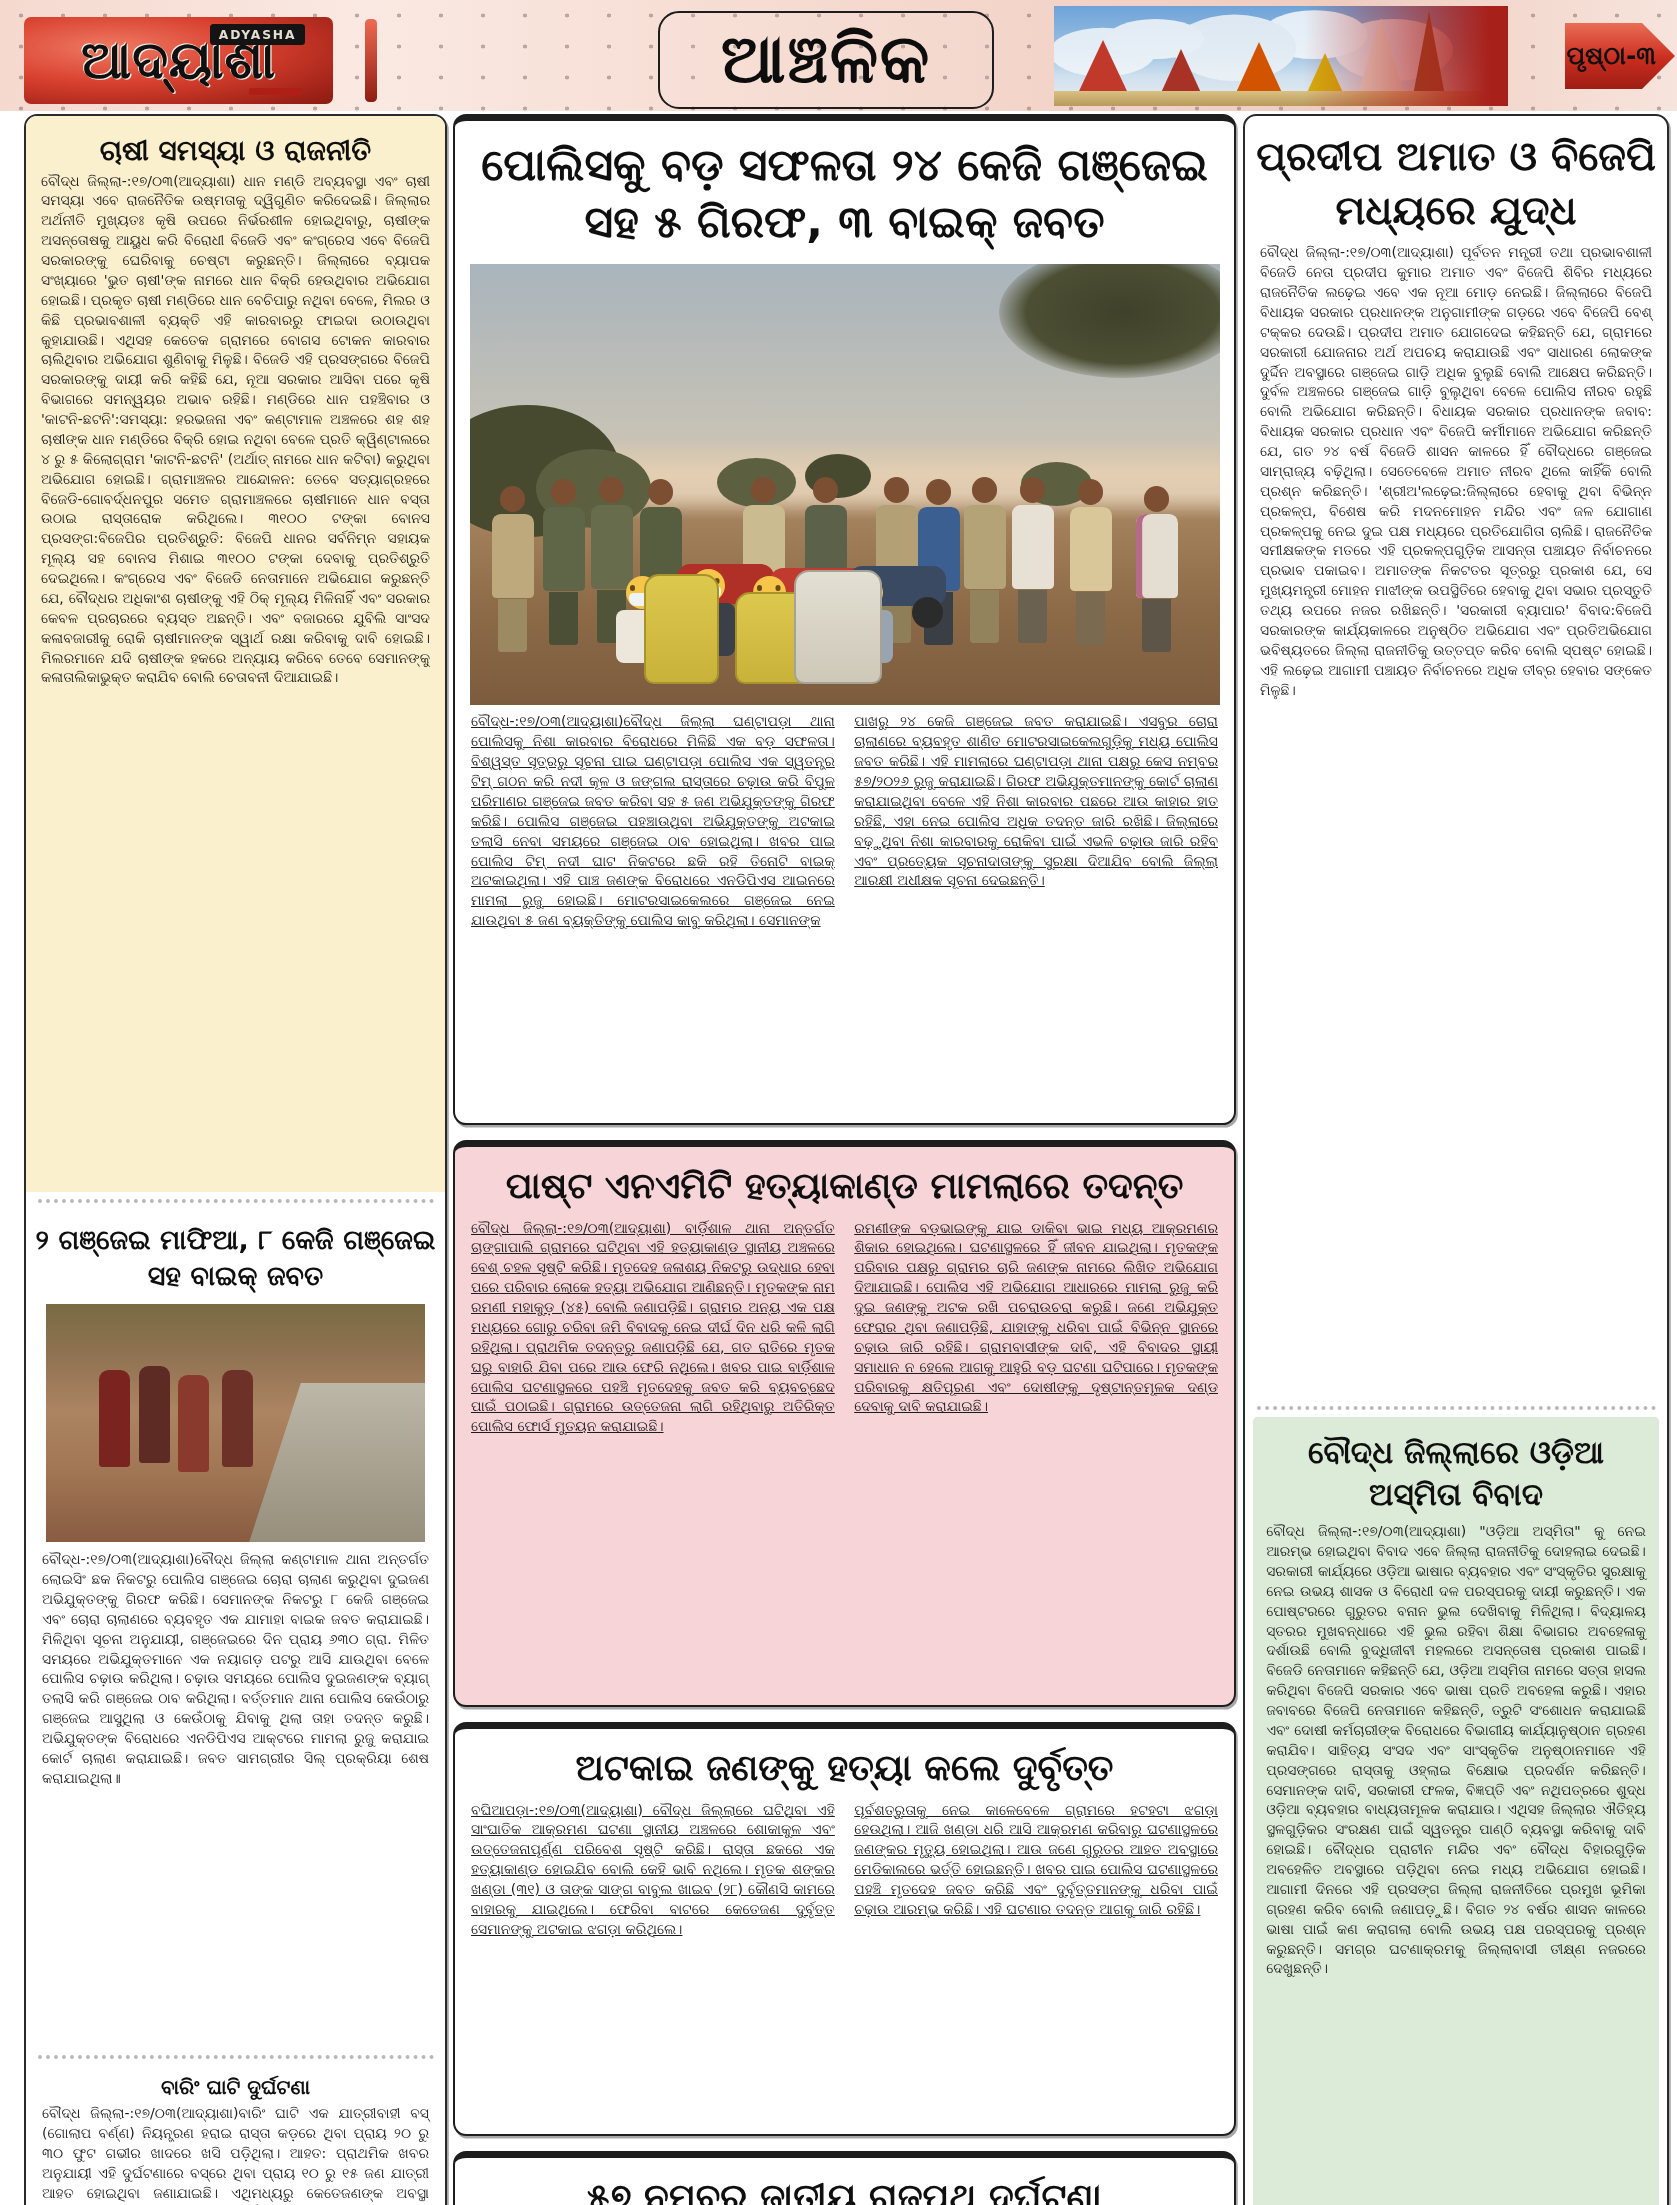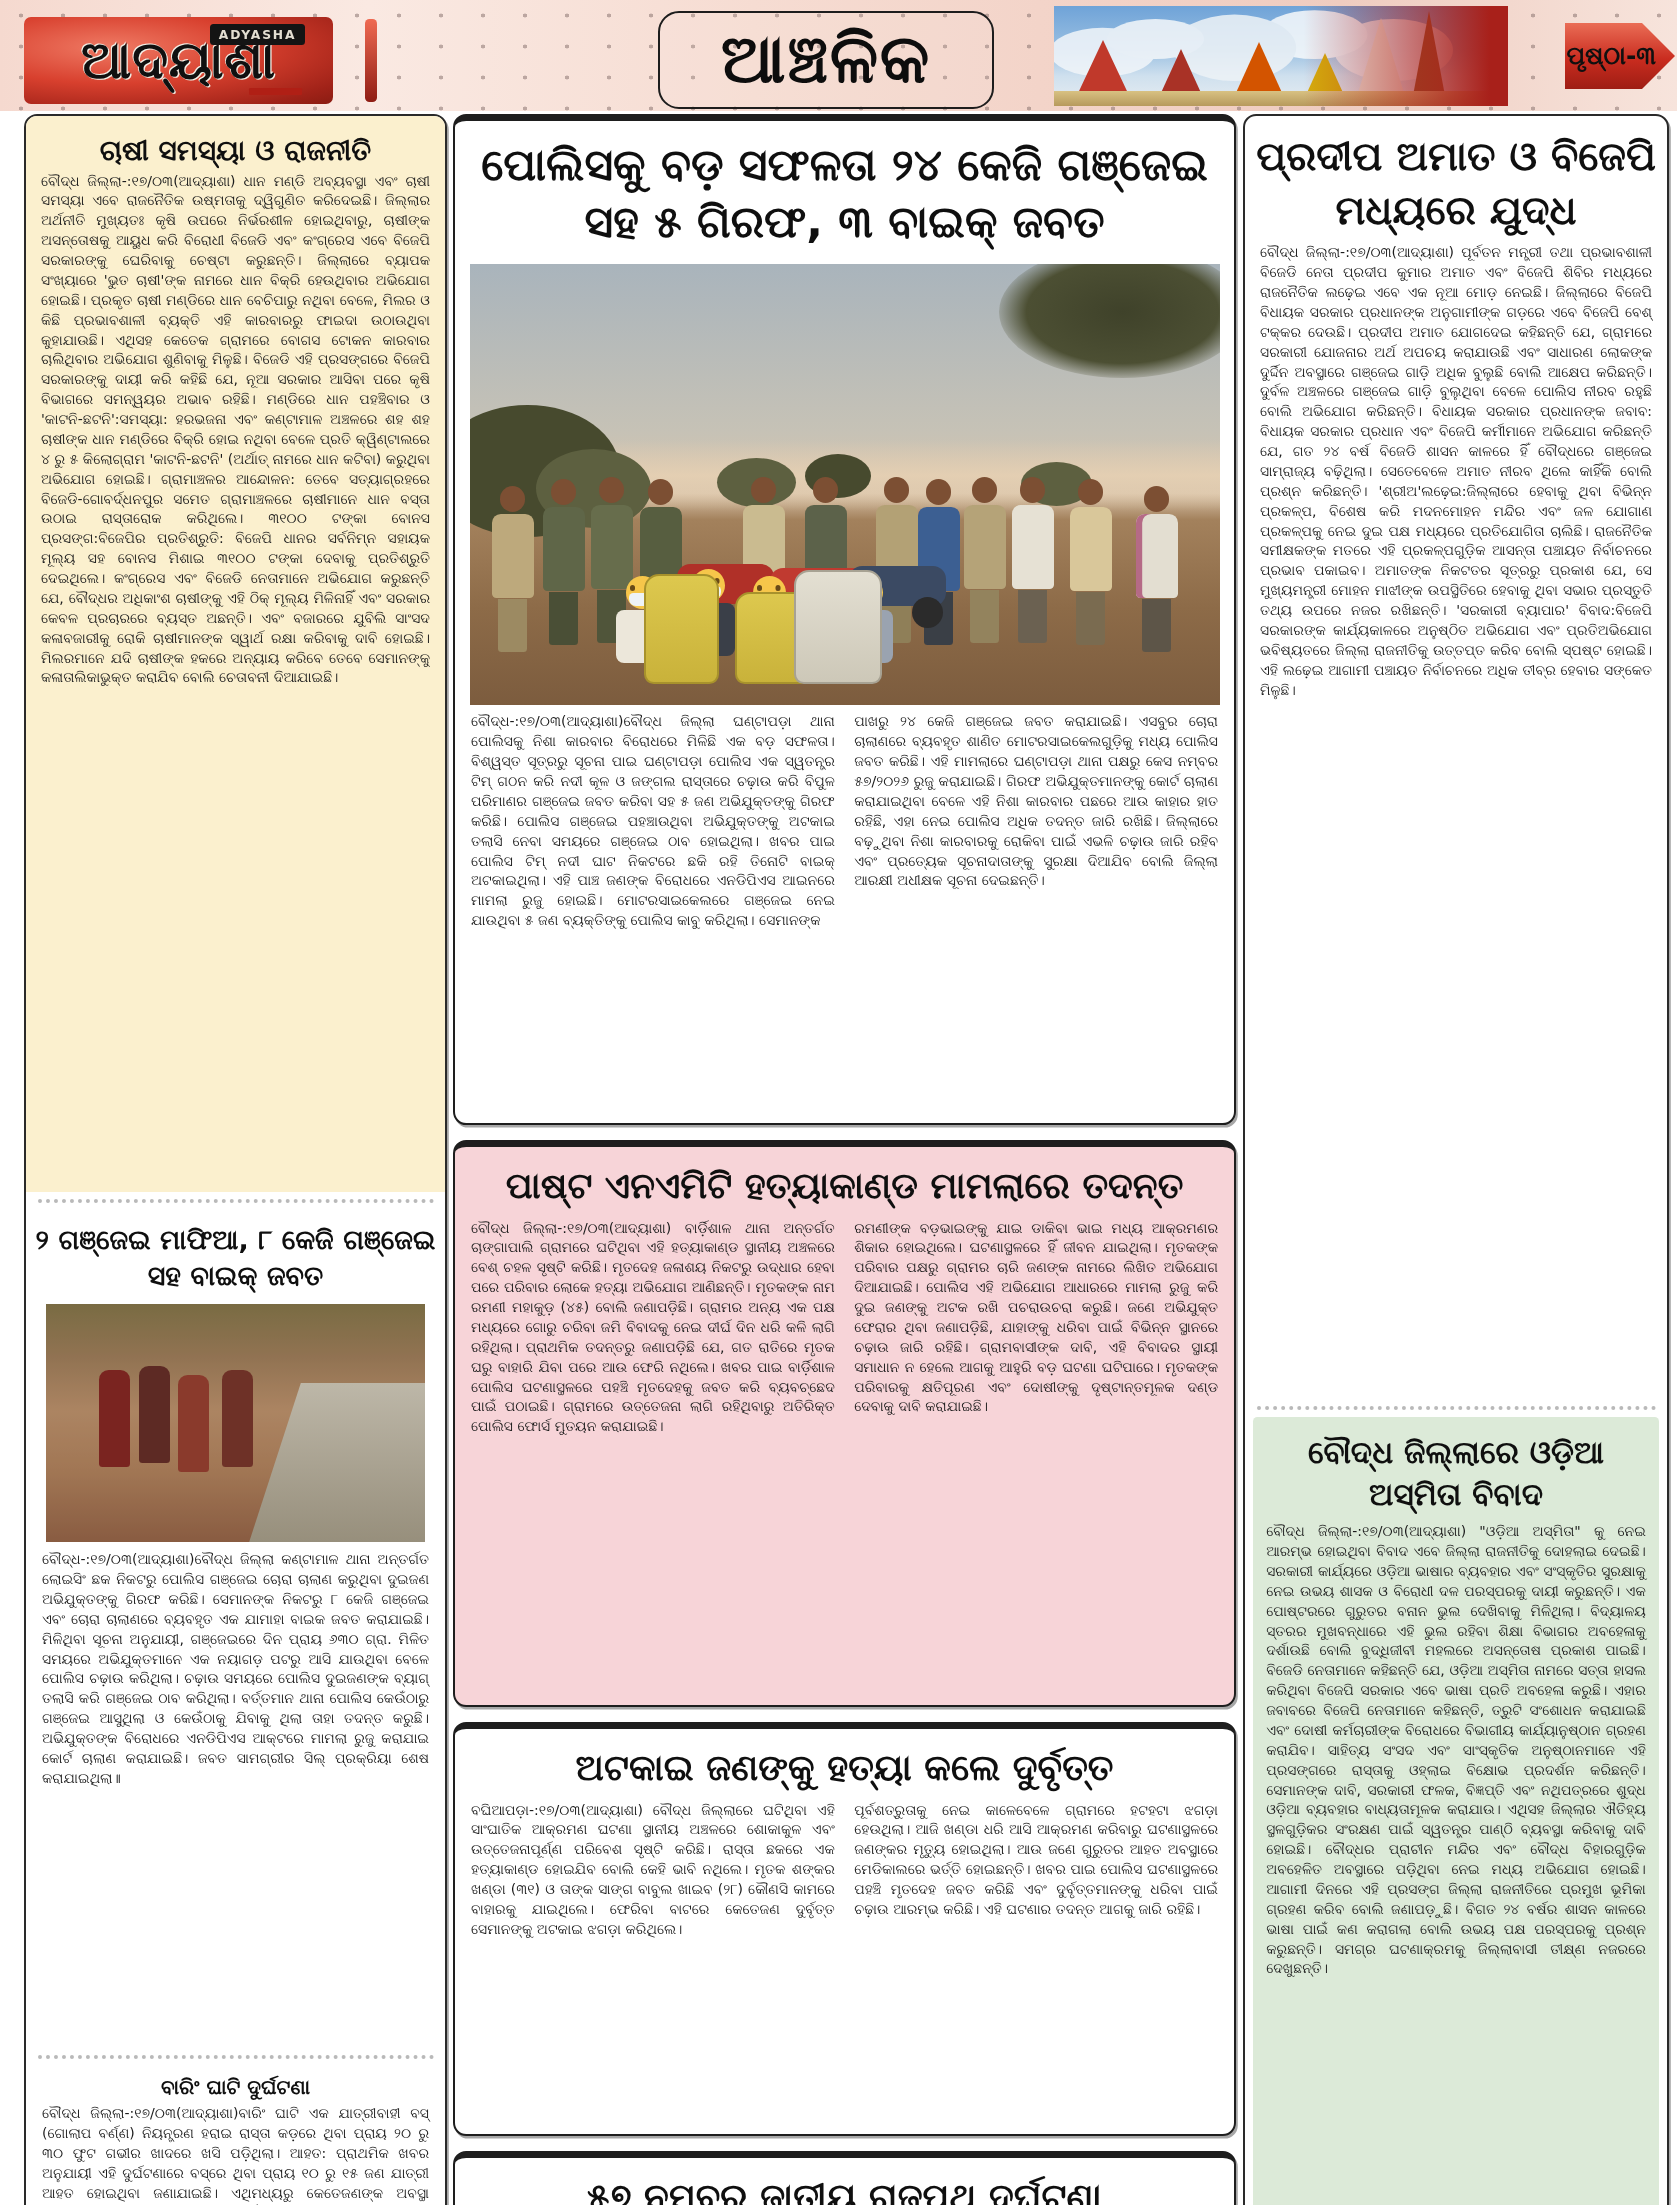--- a/index.html
+++ b/index.html
@@ -56,21 +56,21 @@
   .h-left1{font-size:28px;line-height:1.2;padding:15px 8.8px 4.4px;}
   .h-left2{font-size:27px;line-height:1.35;padding:11.5px 6.2px 3.5px;}
   .h-left3{font-size:20px;line-height:1.2;padding:8.8px 4.4px 2.6px;}
   .h-c1{font-size:44px;line-height:1.3;padding:15px 13.2px 7px;}
   .h-c2{font-size:36px;line-height:1.25;padding:16px 10.6px 6.2px;}
   .h-r1{font-size:40px;line-height:1.35;padding:13.2px 7px 3.5px;}
   .h-green{font-size:31px;line-height:1.35;padding:10.6px 6.2px 4.4px;}
 
   .body-text{font-size:14px;line-height:1.42;text-align:justify;color:#1c1c1c;overflow:hidden;}
   .two-col{display:flex;gap:19.4px;padding:4.4px 16px 8.8px;box-sizing:border-box;}
-  .two-col .body-text{flex:1;}
+  .two-col .body-text{flex:1;text-decoration:underline;}
 
   .dashed-div{border-top:4.4px dotted #b9b9b9;margin:7px 11.5px;}
 
   
   .photo-main{position:relative;width:750px;height:441px;margin:6.2px auto 3.5px;overflow:hidden;
     background:linear-gradient(180deg,#a9b4bc 0%,#c6c2b6 38%,#d9c5ab 52%,#a3815c 58%,#8d6b48 78%,#7c5c3e 100%);}
   .haze{position:absolute;left:0;top:40%;width:100%;height:16%;background:linear-gradient(180deg,rgba(233,210,180,.0),rgba(233,210,180,.75),rgba(233,210,180,0));}
   .bush{position:absolute;border-radius:50%;background:#5d6040;}
   .bush.dark{background:#474a2e;}
   .branch{position:absolute;right:-26.5px;top:-17.6px;width:247px;height:132px;border-radius:50%;

